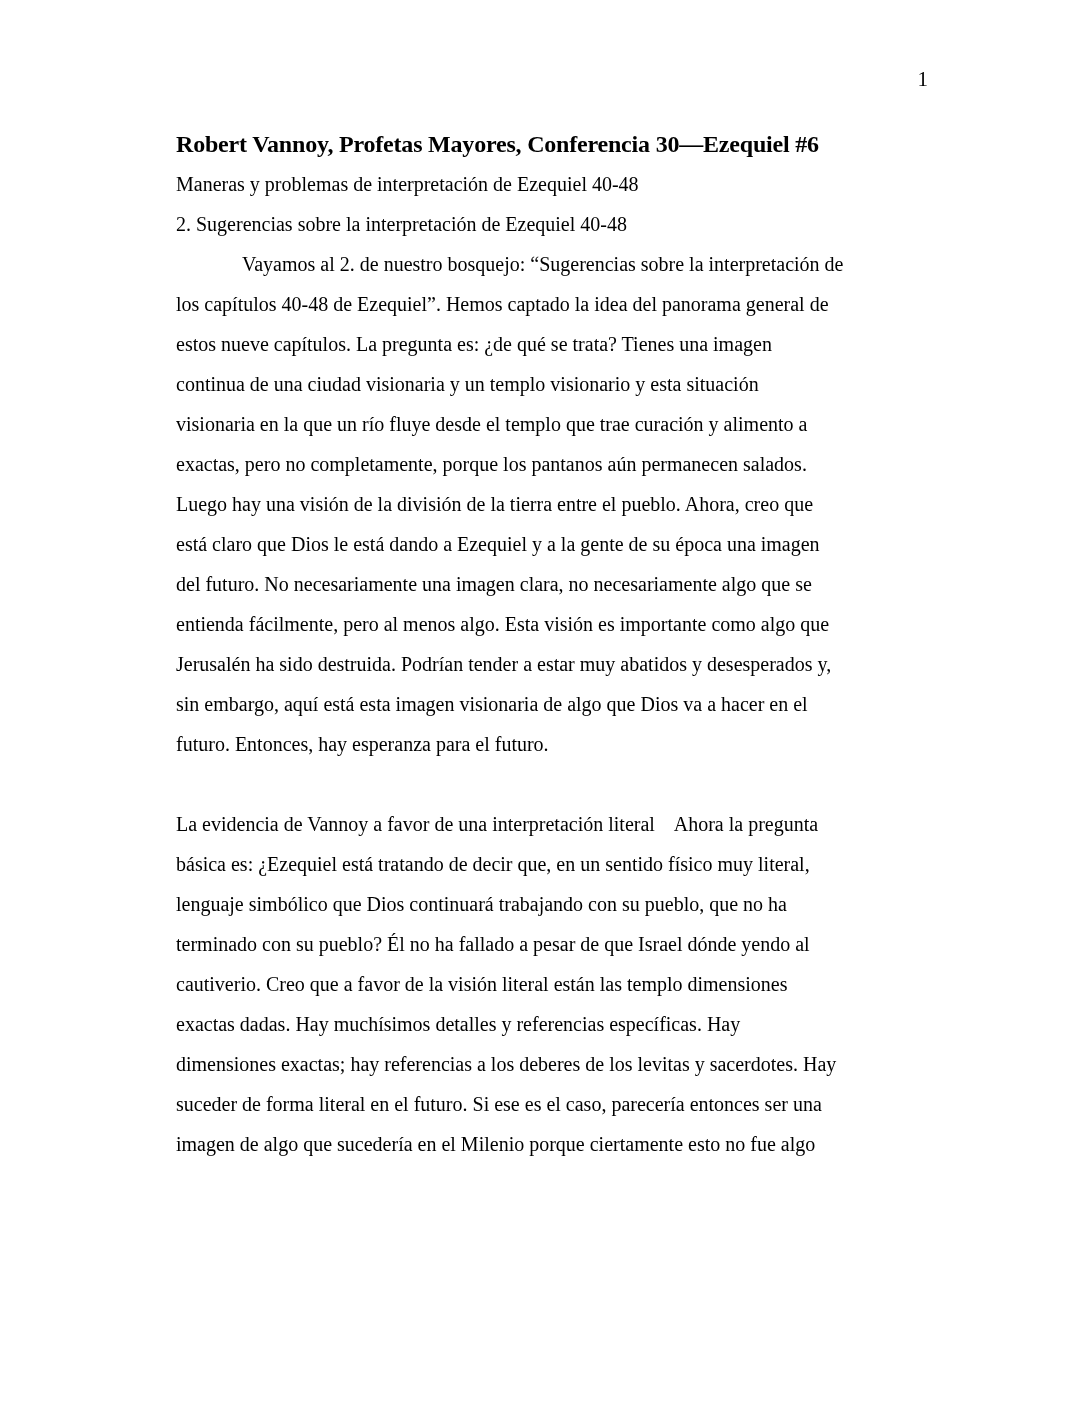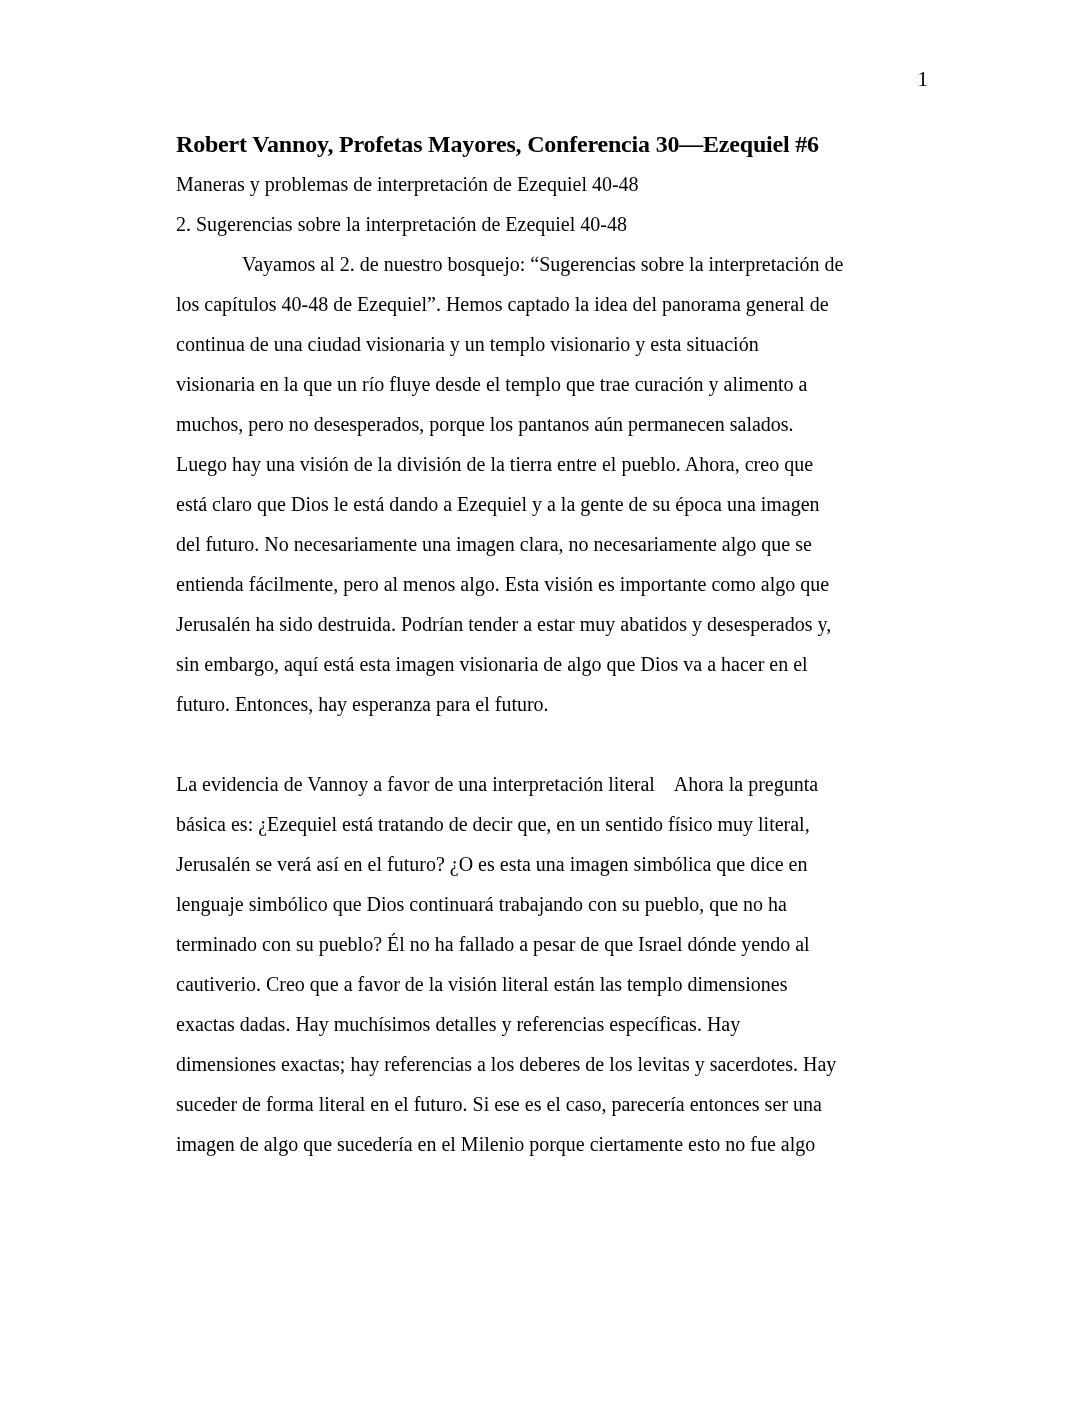--- a/index.html
+++ b/index.html
@@ -57,40 +57,40 @@
 <div class="page-number">1</div>
 
 <div class="content">
   <div class="line title">Robert Vannoy, Profetas Mayores, Conferencia 30—Ezequiel #6</div>
   <div class="line">Maneras y problemas de interpretación de Ezequiel 40-48</div>
   <div class="line">2. Sugerencias sobre la interpretación de Ezequiel 40-48</div>
 
   <div>
     <div class="line indent">Vayamos al 2. de nuestro bosquejo: “Sugerencias sobre la interpretación de</div>
     <div class="line">los capítulos 40-48 de Ezequiel”. Hemos captado la idea del panorama general de</div>
+    <div class="line">estos nueve capítulos. La pregunta es: ¿de qué se trata? Tienes una imagen</div>
     <div class="line">continua de una ciudad visionaria y un templo visionario y esta situación</div>
     <div class="line">visionaria en la que un río fluye desde el templo que trae curación y alimento a</div>
-    <div class="line">muchos, pero no desesperados, porque los pantanos aún permanecen salados.</div>
+    <div class="line">exactas, pero no completamente, porque los pantanos aún permanecen salados.</div>
     <div class="line">Luego hay una visión de la división de la tierra entre el pueblo. Ahora, creo que</div>
     <div class="line">está claro que Dios le está dando a Ezequiel y a la gente de su época una imagen</div>
     <div class="line">del futuro. No necesariamente una imagen clara, no necesariamente algo que se</div>
     <div class="line">entienda fácilmente, pero al menos algo. Esta visión es importante como algo que</div>
     <div class="line">Jerusalén ha sido destruida. Podrían tender a estar muy abatidos y desesperados y,</div>
     <div class="line">sin embargo, aquí está esta imagen visionaria de algo que Dios va a hacer en el</div>
     <div class="line">futuro. Entonces, hay esperanza para el futuro.</div>
   </div>
 
   <div class="blank"></div>
 
   <div>
     <div class="line">
       <span>La evidencia de Vannoy a favor de una interpretación literal</span><span class="run-in-heading">    </span><span>Ahora la pregunta</span>
     </div>
     <div class="line">básica es: ¿Ezequiel está tratando de decir que, en un sentido físico muy literal,</div>
-    <div class="line">Jerusalén se verá así en el futuro? ¿O es esta una imagen simbólica que dice en</div>
     <div class="line">lenguaje simbólico que Dios continuará trabajando con su pueblo, que no ha</div>
     <div class="line">terminado con su pueblo? Él no ha fallado a pesar de que Israel dónde yendo al</div>
     <div class="line">cautiverio. Creo que a favor de la visión literal están las templo dimensiones</div>
     <div class="line">exactas dadas. Hay muchísimos detalles y referencias específicas. Hay</div>
     <div class="line">dimensiones exactas; hay referencias a los deberes de los levitas y sacerdotes. Hay</div>
     <div class="line">suceder de forma literal en el futuro. Si ese es el caso, parecería entonces ser una</div>
     <div class="line">imagen de algo que sucedería en el Milenio porque ciertamente esto no fue algo</div>
   </div>
 </div>
 

